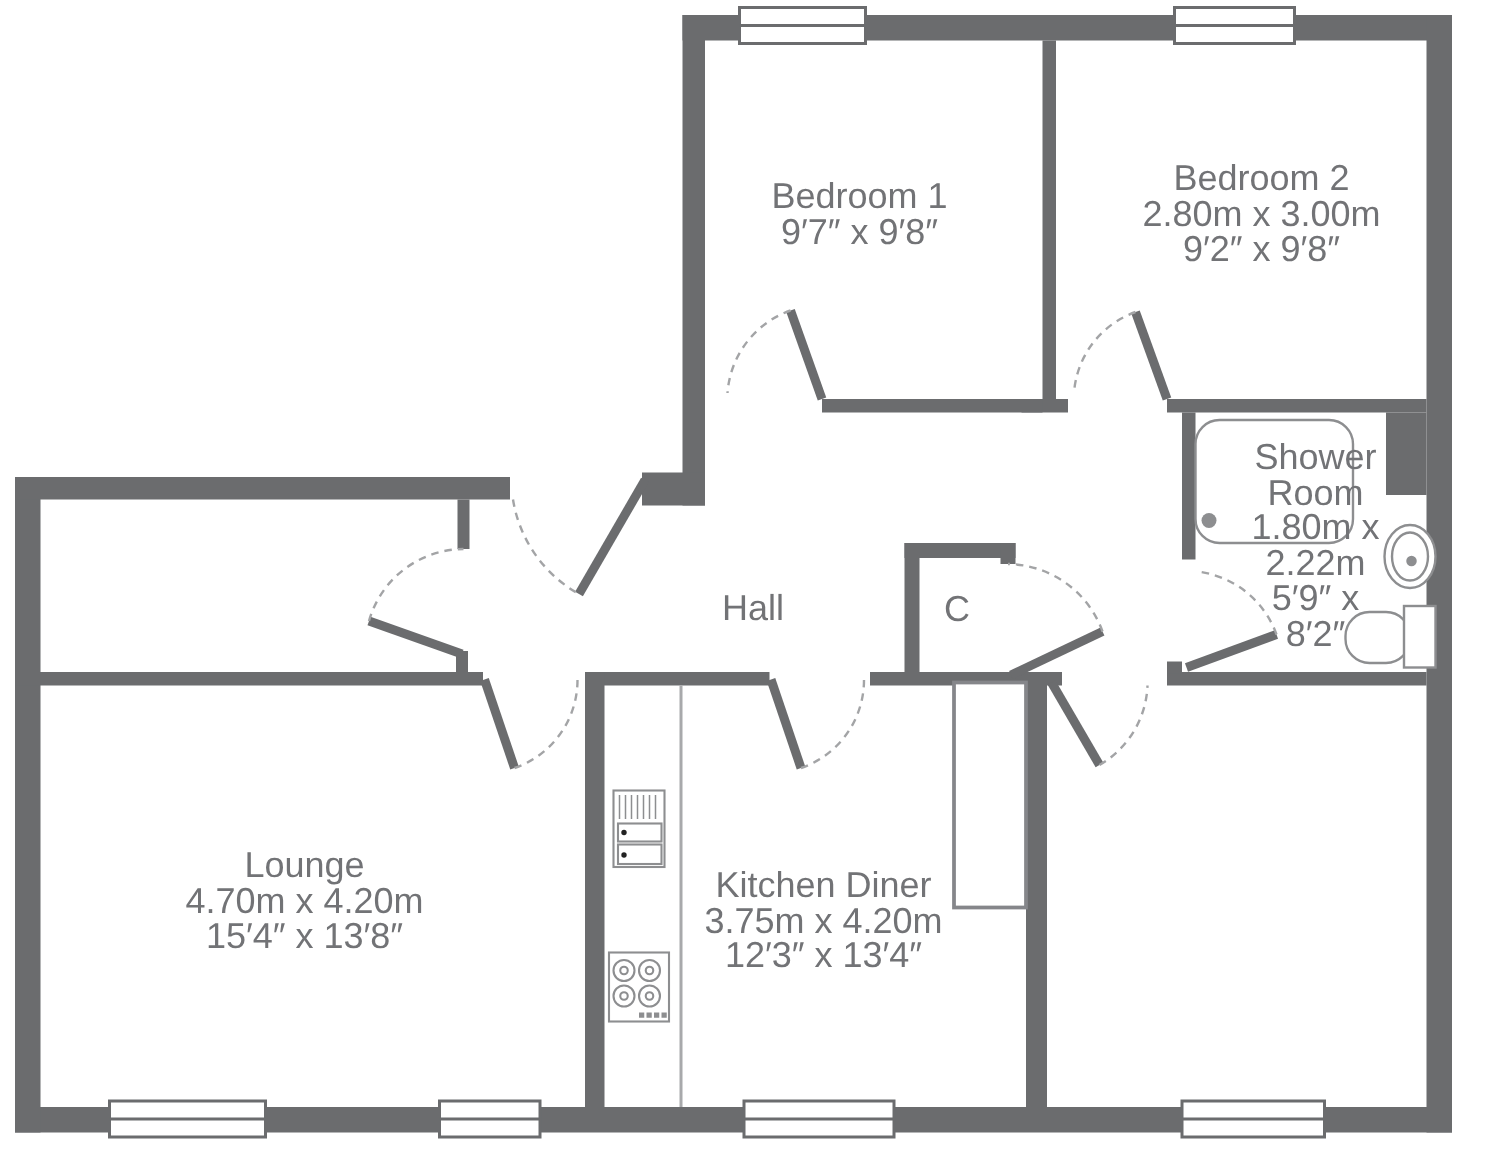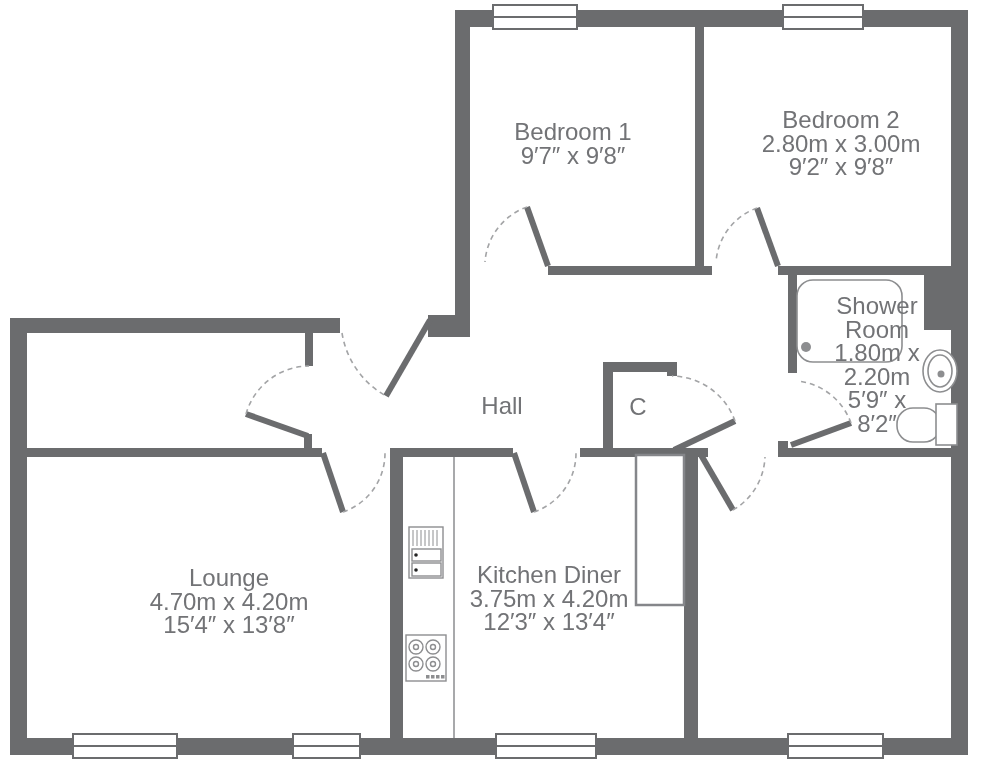--- a/index.html
+++ b/index.html
@@ -183,40 +183,40 @@
   <div class="room-label" style="left:841px;top:143px;">
     <span>Bedroom 2</span>
     <span>2.80m x 3.00m</span>
     <span>9′2″ x 9′8″</span>
   </div>
 
   <div class="room-label" style="left:877px;top:364px;">
     <span>Shower</span>
     <span>Room</span>
     <span>1.80m x</span>
-    <span>2.20m</span>
+    <span>2.22m</span>
     <span>5′9″ x</span>
     <span>8′2″</span>
   </div>
 
 
   <div class="room-label hall" style="left:502px;top:386px;">
     <span>Hall</span>
   </div>
 
   <div class="room-label closet" style="left:638px;top:407px;">
     <span>C</span>
   </div>
 
-  <div class="room-label" style="left:203px;top:601px;margin-left:26px;">
+  <div class="room-label" style="left:203px;top:601px;">
     <span>Lounge</span>
     <span>4.70m x 4.20m</span>
     <span>15′4″ x 13′8″</span>
   </div>
 
-  <div class="room-label" style="left:549px;top:598px;text-align:center;">
+  <div class="room-label" style="left:549px;top:614px;text-align:center;">
     <span>Kitchen Diner</span>
     <span>3.75m x 4.20m</span>
     <span>12′3″ x 13′4″</span>
   </div>
 
 
 </div>
 
 </body></html>

